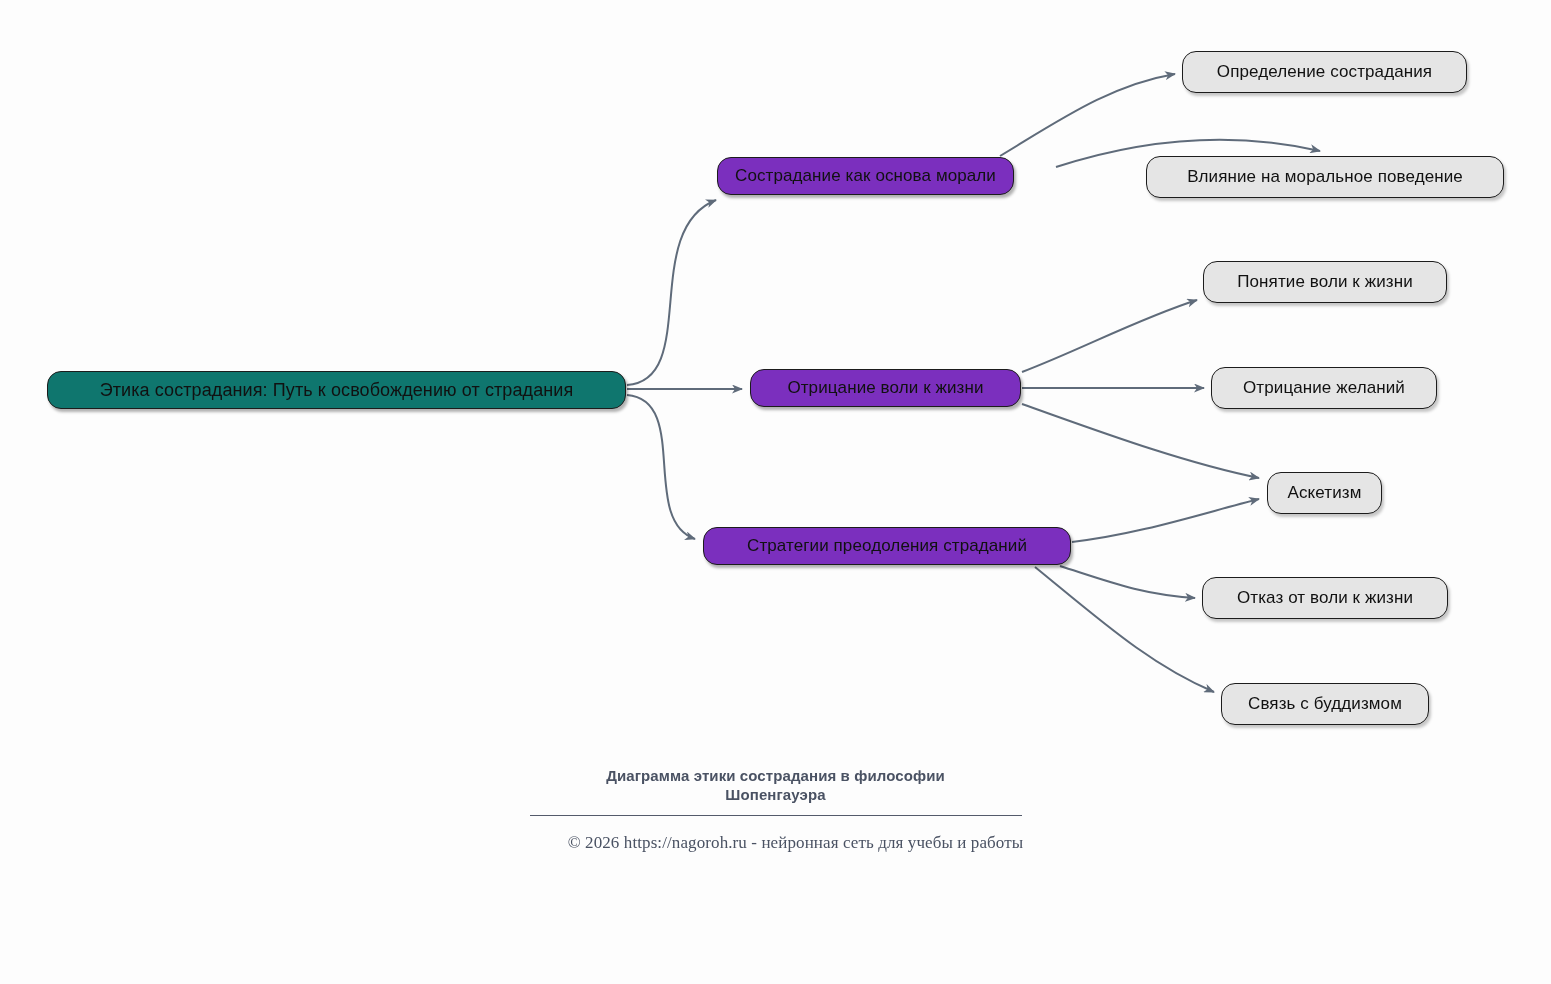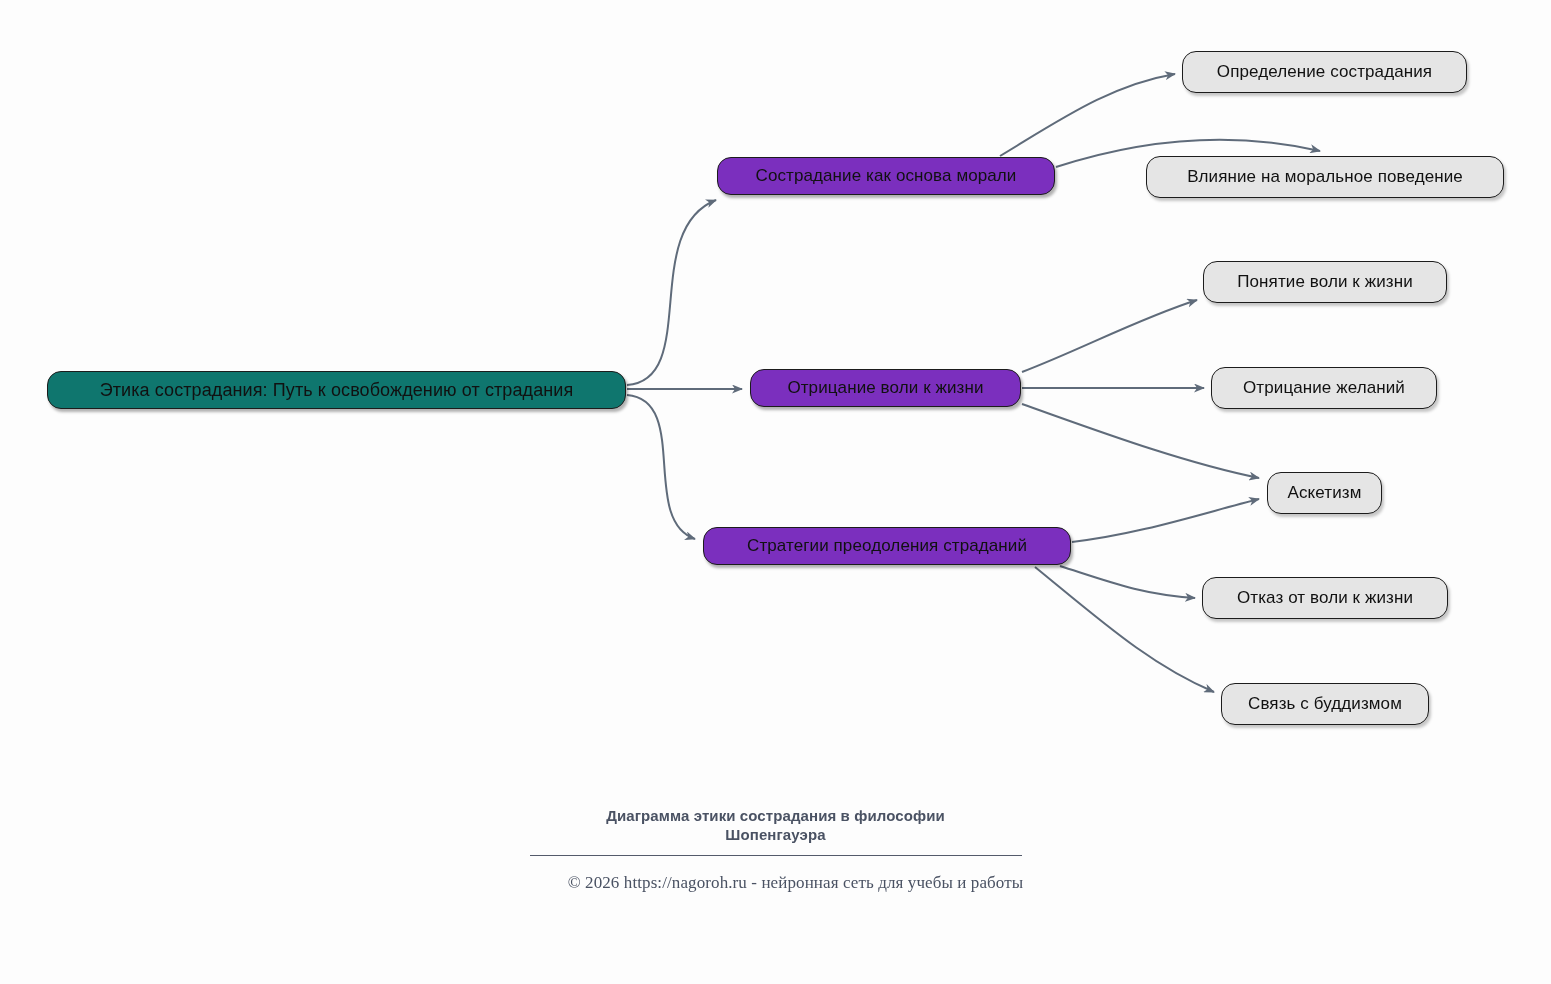--- a/index.html
+++ b/index.html
@@ -60,21 +60,21 @@
   .node.leaf {
     background: #e5e5e5;
     border: 1.7px solid #1c1c1c;
     box-shadow: 2px 3px 3px rgba(0,0,0,0.22);
     font-size: 17px;
   }
 
   #footer {
     position: absolute;
     left: 0;
-    top: 806px;
+    top: 766px;
     width: 1551px;
     text-align: center;
   }
   #footer-title {
     font-size: 15px;
     font-weight: bold;
     color: #4a5263;
     line-height: 19px;
     letter-spacing: 0.1px;
   }
@@ -116,21 +116,21 @@
         <path d="M 1072,542 C 1140,534 1200,514 1259,499" fill="none" stroke="#5f6b7a" stroke-width="2" marker-end="url(#arrowhead)"></path>
         <path d="M 1060,566 C 1110,582 1140,594 1195,598" fill="none" stroke="#5f6b7a" stroke-width="2" marker-end="url(#arrowhead)"></path>
         <path d="M 1035,567 C 1100,620 1150,665 1214,692" fill="none" stroke="#5f6b7a" stroke-width="2" marker-end="url(#arrowhead)"></path>
       </g>
   </svg>
 
   <div id="nodes-group">
       <div class="node root" style="left: 47px; top: 371px; width: 579px; height: 38px;">
         <span>Этика сострадания: Путь к освобождению от страдания</span>
       </div>
-      <div class="node branch" style="left: 717px; top: 157px; width: 338px; height: 38px;">
+      <div class="node branch" style="left: 717px; top: 157px; width: 297px; height: 38px;">
         <span>Сострадание как основа морали</span>
       </div>
       <div class="node branch" style="left: 750px; top: 369px; width: 271px; height: 38px;">
         <span>Отрицание воли к жизни</span>
       </div>
       <div class="node branch" style="left: 703px; top: 527px; width: 368px; height: 38px; text-align: center;">
         <span>Стратегии преодоления страданий</span>
       </div>
       <div class="node leaf" style="left: 1182px; top: 51px; width: 285px; height: 42px;">
         <span>Определение сострадания</span>

